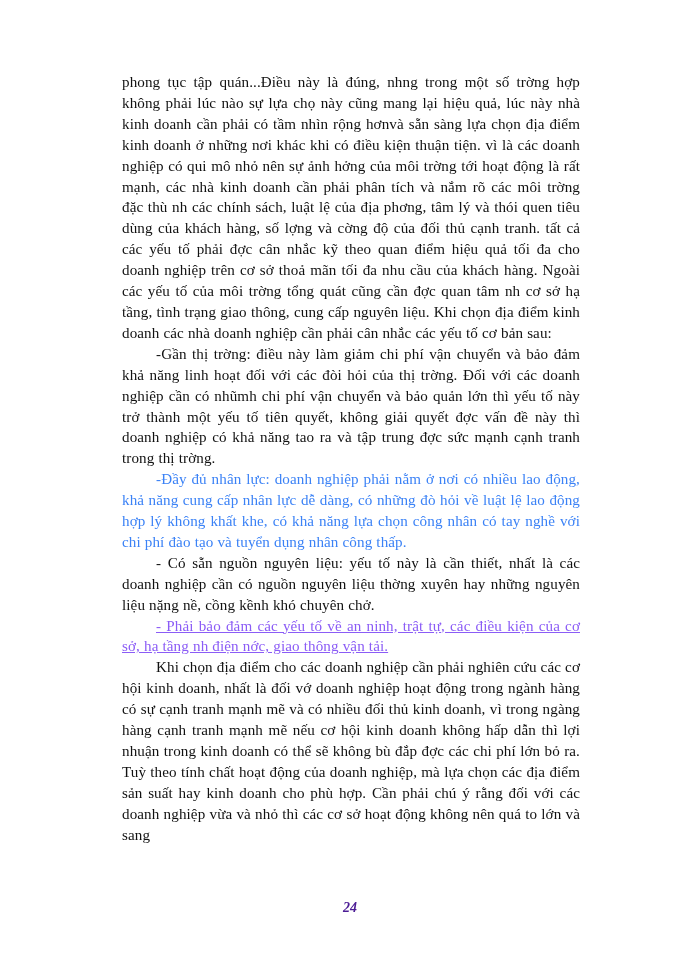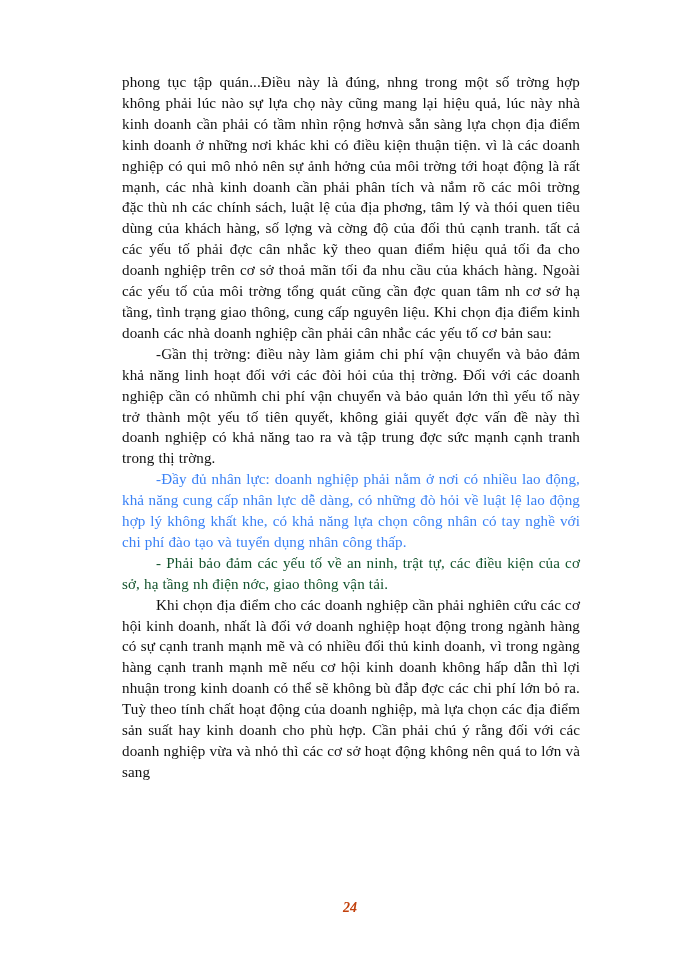--- a/index.html
+++ b/index.html
@@ -71,22 +71,23 @@
 <div class="page">
 
   <div class="page-body">
 
     <p class="para nostretch" style="color: rgb(17, 17, 17);">phong tục tập quán...Điều này là đúng, nhng   trong một số trờng   hợp không phải lúc nào sự lựa chọ này cũng mang lại hiệu quả, lúc này nhà kinh doanh cần phải có tầm nhìn rộng hơnvà sẵn sàng lựa chọn địa điểm kinh doanh ở những nơi khác khi có điều kiện thuận tiện. vì là các doanh nghiệp có qui mô nhỏ nên sự ảnh hởng   của môi trờng   tới hoạt động là rất mạnh, các nhà kinh doanh cần phải phân tích và nắm rõ các môi trờng   đặc thù nh   các chính sách, luật lệ của địa phơng,   tâm lý và thói quen  tiêu dùng của khách hàng, số lợng   và cờng   độ của đối thủ cạnh tranh. tất cả các yếu tố phải đợc   cân nhắc kỹ theo quan điểm hiệu quả tối đa cho doanh nghiệp trên cơ sở thoả mãn tối đa nhu cầu của khách hàng. Ngoài các yếu tố của môi trờng   tổng quát cũng cần đợc   quan tâm nh   cơ sở hạ tầng, tình trạng giao thông, cung cấp nguyên liệu. Khi chọn địa điểm kinh doanh các nhà doanh nghiệp cần phải cân nhắc các yếu tố cơ bản sau:</p>
 
     <p class="para indent nostretch" style="color: rgb(17, 17, 17);">-Gần thị trờng:   điều này làm giảm chi phí vận chuyển và bảo đảm khả năng linh hoạt đối với các đòi hỏi của thị trờng.   Đối với các doanh nghiệp cần có nhũmh chi phí vận chuyển và bảo quản lớn thì yếu tố này trở thành một yếu tố tiên quyết, không giải quyết đợc   vấn đề này thì doanh nghiệp có khả năng tao ra và tập trung đợc   sức mạnh cạnh tranh trong thị trờng.</p>
 
     <p class="para indent nostretch" style="color: #3b82f6;">-Đầy đủ nhân lực: doanh nghiệp phải nằm ở nơi có nhiều lao động, khả năng cung cấp nhân lực dễ dàng, có những đò hỏi về luật lệ lao động hợp lý không khất khe, có khả năng lựa chọn công nhân có tay nghề với chi phí đào tạo và tuyển dụng nhân công thấp.</p>
 
+    <p class="para indent nostretch" style="color: rgb(17, 17, 17);">- Có sẵn nguồn nguyên liệu: yếu tố này là cần thiết, nhất là các doanh nghiệp cần có nguồn nguyên liệu thờng   xuyên hay những nguyên liệu nặng nề, cồng kềnh khó chuyên chở.</p>
 
-    <p class="para indent nostretch" style="color: #14532d;">- Phải bảo đảm các yếu tố về an ninh, trật tự, các điều kiện của cơ sở, hạ tầng nh   điện nớc,   giao thông vận tải.</p>
+    <p class="para indent nostretch" style="color: #8b5cf6; text-decoration: underline;">- Phải bảo đảm các yếu tố về an ninh, trật tự, các điều kiện của cơ sở, hạ tầng nh   điện nớc,   giao thông vận tải.</p>
 
     <p class="para indent nostretch" style="color: rgb(17, 17, 17);">Khi chọn địa điểm  cho các doanh nghiệp cần phải nghiên cứu các cơ hội kinh doanh, nhất là đối vớ doanh nghiệp hoạt động trong ngành hàng có sự cạnh tranh mạnh mẽ và có nhiều đối thủ kinh doanh, vì trong ngàng hàng cạnh tranh mạnh mẽ nếu cơ hội kinh doanh không hấp dẫn thì lợi nhuận trong kinh doanh có thể sẽ không bù đắp đợc   các chi phí lớn bỏ ra. Tuỳ theo tính chất hoạt động của doanh nghiệp, mà lựa chọn các địa điểm sản suất hay kinh doanh cho phù hợp. Cần phải chú ý rằng đối với các doanh nghiệp vừa và nhỏ thì các cơ sở hoạt động không nên quá to lớn và sang</p>
 
   </div>
 
-  <div class="page-number" style="color: #c2410c;">24</div>
+  <div class="page-number" style="color: #4c1d95;">24</div>
 
 </div>
 
 </body></html>

